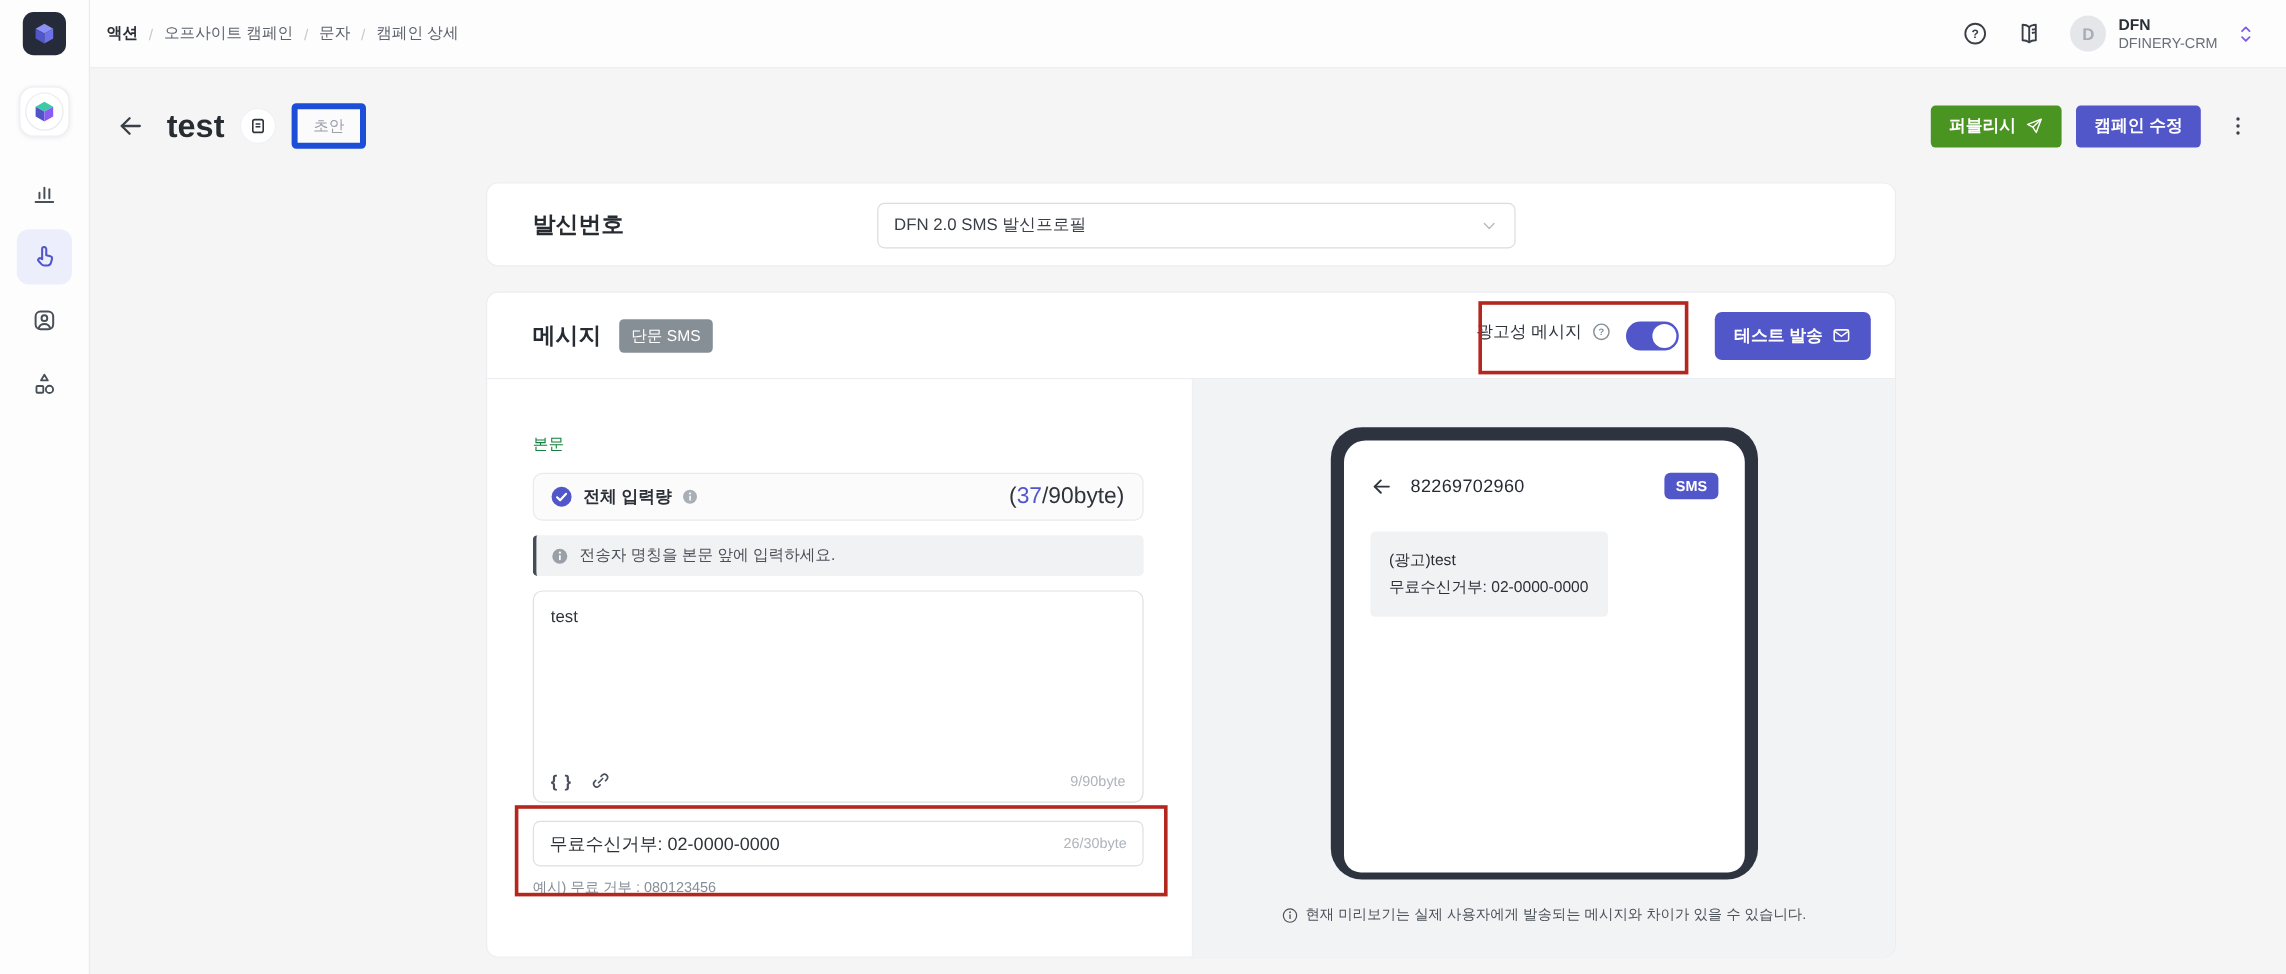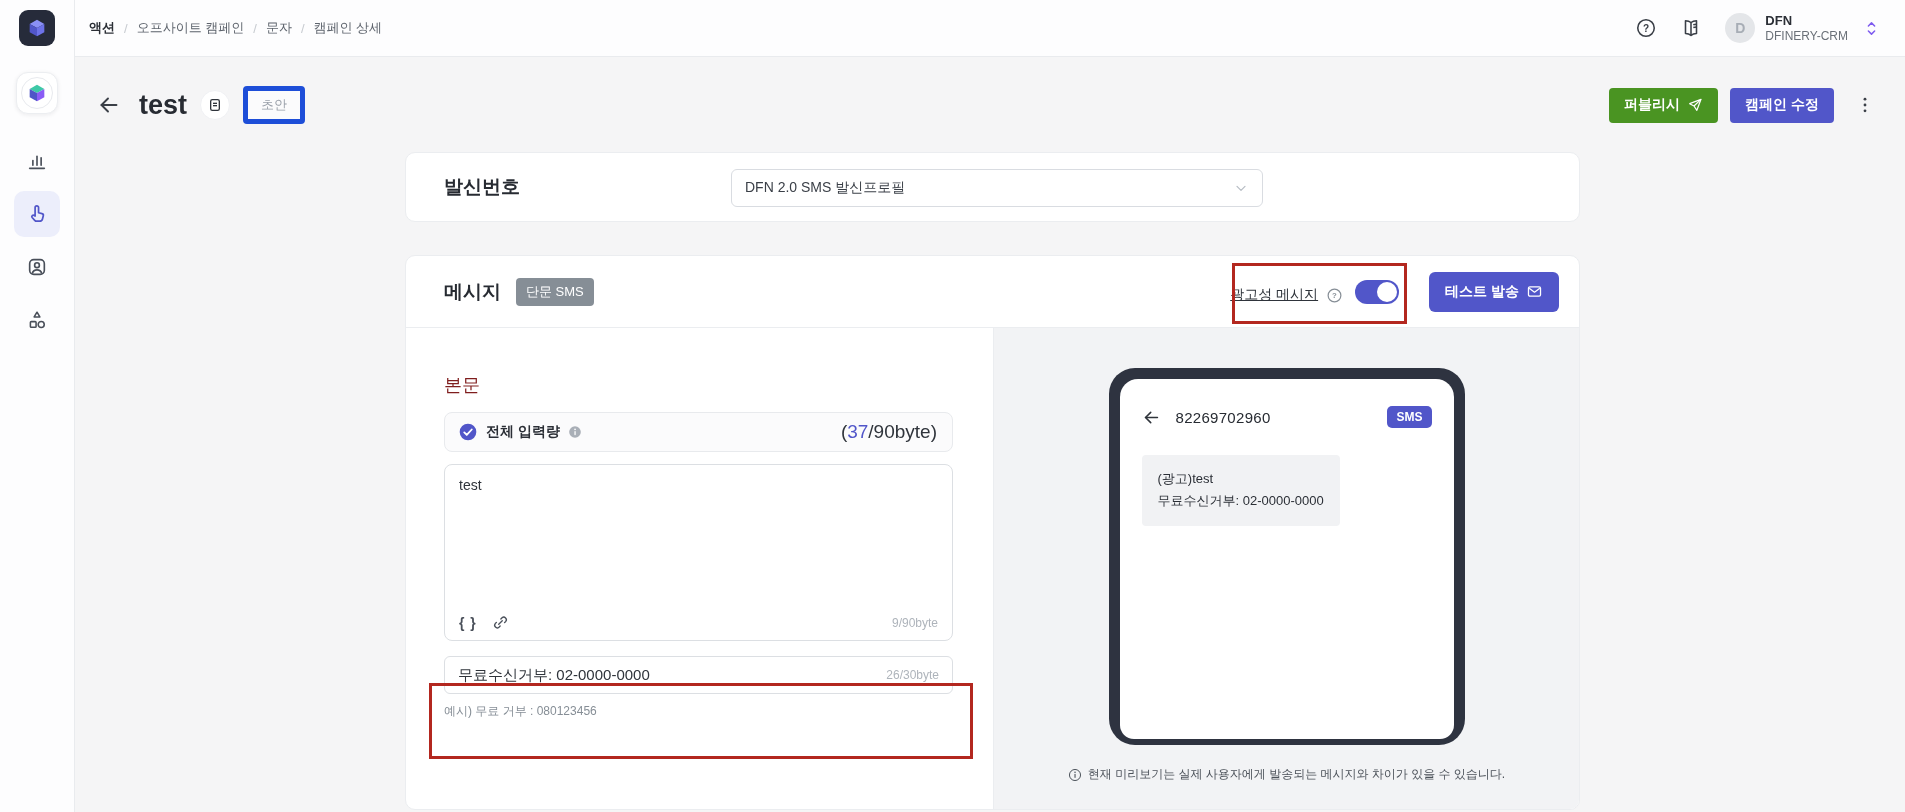--- a/index.html
+++ b/index.html
@@ -68,41 +68,41 @@
 
   
   .sender-card { top:95px; height:70px; display:flex; align-items:center; padding:0 38px; }
   .card-label { font-size:19px; font-weight:700; color:#272b32; }
   .select { position:absolute; left:325px; top:16px; width:532px; height:38px;
     border:1px solid #d9dce1; border-radius:6px; background:#fff; cursor:pointer;
     display:flex; align-items:center; justify-content:space-between; padding:0 13px;
     font-size:14px; color:#3a3f47; }
 
   
-  .message-card { top:198px; height:555px; }
+  .message-card { top:186px; height:555px; }
   .msg-header { position:relative; height:72px; display:flex; align-items:center;
     padding:0 20px 0 38px; border-bottom:1px solid #ebedf0; }
   .type-badge { margin-left:15px; background:#868e96; color:#fff; font-size:13px;
     padding:5px 10px; border-radius:4px;text-align:center; }
-  .toggle-group { margin-left:auto; display:flex; align-items:flex-end; gap:8px;text-decoration:underline; }
+  .toggle-group { margin-left:auto; display:flex; align-items:flex-start; gap:8px; }
   .toggle-label { font-size:14px; color:#2f343b; }
   .help-q { color:#868e96; cursor:pointer; }
   .switch { width:44px; height:24px; border-radius:12px; background:#5156c9;
     position:relative; margin-left:4px; cursor:pointer; }
   .switch::after { content:""; position:absolute; top:2px; right:2px; width:20px;
     height:20px; border-radius:50%; background:#fff; }
   .btn-test { height:40px; border-radius:6px; margin-left:30px; background:#5156c9;
     padding:0 16px; }
   .annotation { position:absolute; border:3px solid #b3271f; z-index:8; pointer-events:none; }
   .anno-toggle { left:826px; top:7px; width:175px; height:61px; }
   .anno-optout { left:23px; top:355px; width:544px; height:76px; }
 
   .msg-body { display:flex; height:481px; }
   .editor { position:relative; width:587px; padding:45px 40px 0 38px; }
-  .body-label { font-size:18px; color:#7f1d1d; }
+  .body-label { font-size:13px; color:#15803d; }
   .total-box { margin-top:15px; height:40px; background:#fbfbfc; border:1px solid #e8eaed;
     border-radius:8px; display:flex; align-items:center; gap:8px; padding:0 15px 0 13px; }
   .total-label { font-size:14px; font-weight:700; color:#2b2f36; }
   .byte-right { margin-left:auto; font-size:19px; font-weight:400; color:#2f343b; }
   .byte-right .val { color:#5156c9; }
   .notice { margin-top:12px; height:34px; background:#f1f2f4; border-left:3px solid #464c56;
     border-radius:4px; display:flex; align-items:center; gap:9px; padding:0 12px;
     font-size:13px; color:#4b5159; }
   .textarea-wrap { margin-top:12px; height:177px; border:1px solid #dcdfe3;
     border-radius:8px; background:#fff; position:relative; }
@@ -339,20 +339,30 @@
           <span>
             <svg width="14" height="14" viewBox="0 0 24 24">
               <circle cx="12" cy="12" r="10" fill="#a9afb7"></circle>
               <rect x="11" y="10.3" width="2.2" height="7.2" rx="1.1" fill="#fff"></rect>
               <circle cx="12.1" cy="7.3" r="1.5" fill="#fff"></circle>
             </svg>
           </span>
           <span class="byte-right"><span>(</span><span class="val">37</span><span>/90byte)</span></span>
         </div>
 
+        <div class="notice">
+          <span>
+            <svg width="15" height="15" viewBox="0 0 24 24">
+              <circle cx="12" cy="12" r="10" fill="#9aa0a8"></circle>
+              <rect x="11" y="10.3" width="2.2" height="7.2" rx="1.1" fill="#fff"></rect>
+              <circle cx="12.1" cy="7.3" r="1.5" fill="#fff"></circle>
+            </svg>
+          </span>
+          <span>전송자 명칭을 본문 앞에 입력하세요.</span>
+        </div>
 
         <div class="textarea-wrap">
           <textarea style="">test</textarea>
           <div class="ta-footer">
             <span class="braces-btn">{ }</span>
             <span class="link-btn">
               <svg width="17" height="17" viewBox="0 0 24 24" fill="none" stroke="#4a505a" stroke-width="1.9" stroke-linecap="round" stroke-linejoin="round">
                 <path d="M9.5 14.5l5-5"></path>
                 <path d="M12.5 7l1.7-1.7a3.7 3.7 0 0 1 5.2 5.2L17.7 12.2"></path>
                 <path d="M11.5 17l-1.7 1.7a3.7 3.7 0 0 1-5.2-5.2L6.3 11.8"></path>

